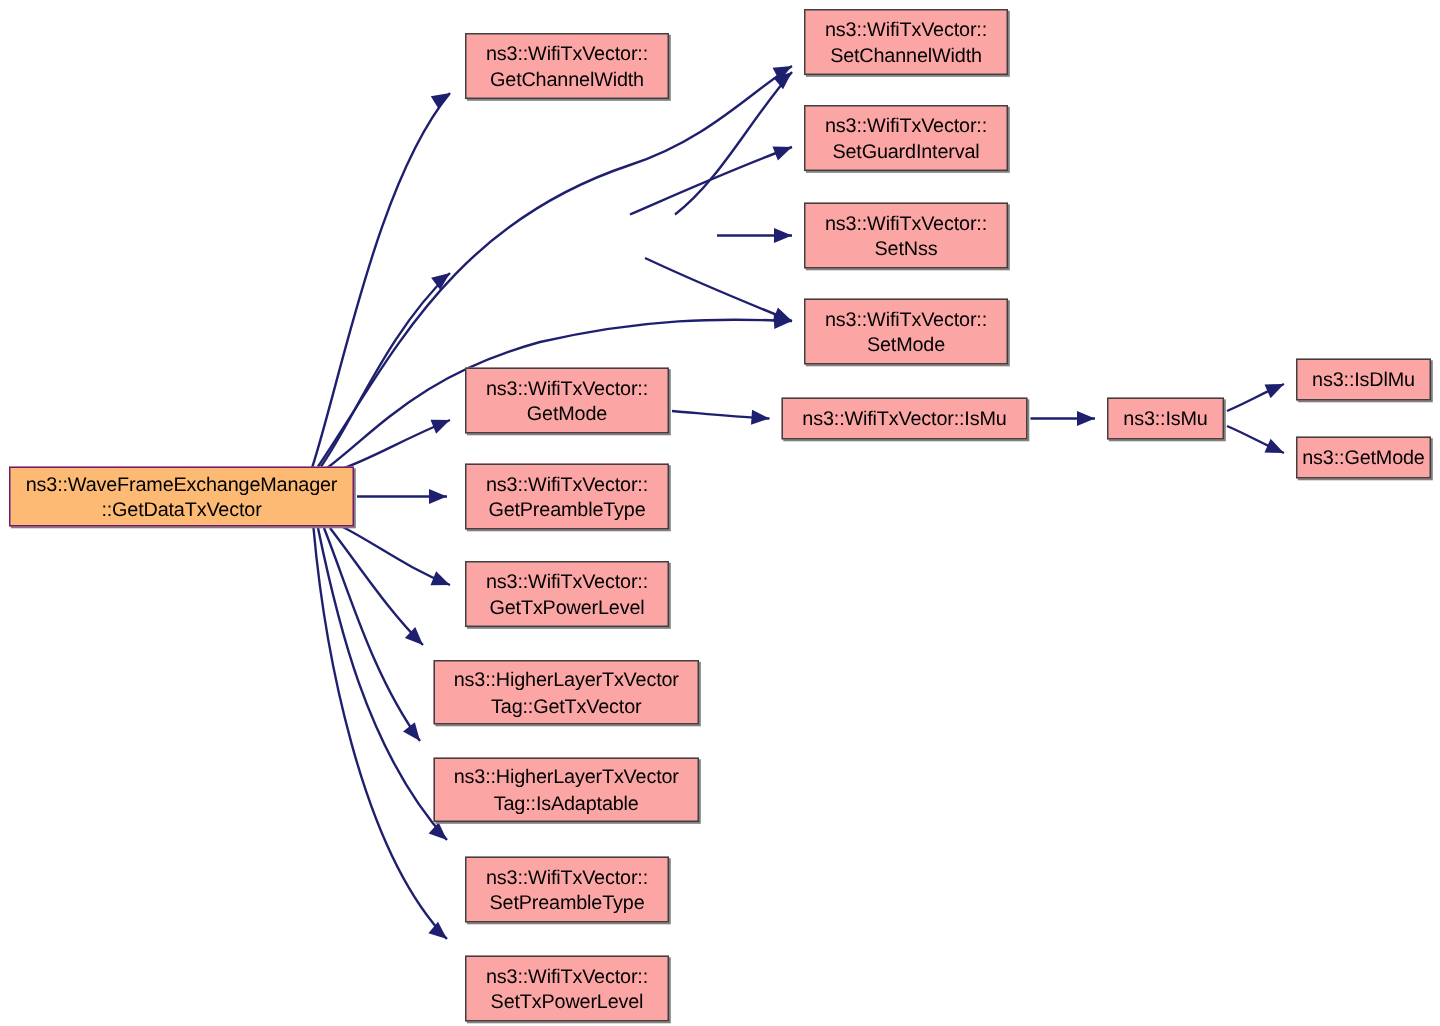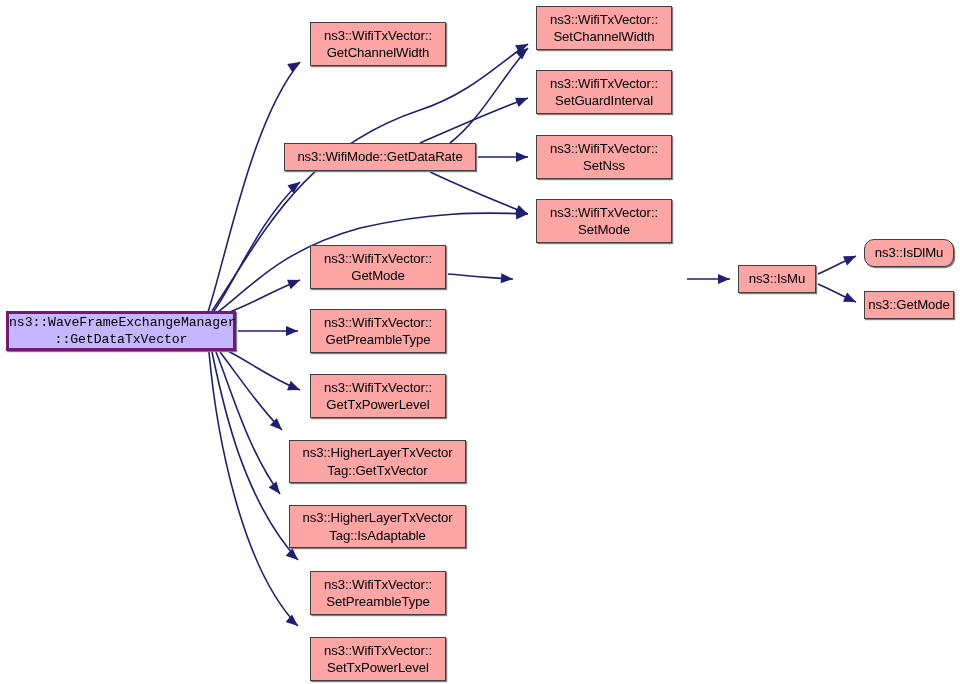--- a/index.html
+++ b/index.html
@@ -35,23 +35,22 @@
     align-items: center;
     justify-content: center;
     text-align: center;
     color: #000000;
     font-size: 13.2px;
     line-height: 1.30;
     letter-spacing: -0.1px;
     z-index: 2;
   }
   .node.focus {
-    background: #c4b5fd;
-    border: 3px solid #701a75;
-    font-family: Liberation Mono, monospace;
+    background: #fdba74;
+    border: 1px solid #701a75;
   }
   .node .label {
     display: block;
     width: 100%;
     white-space: pre-line;
     padding: 0 3px;
   }
 </style>
 </head>
 <body>
@@ -144,39 +143,39 @@
 GetChannelWidth</span>
     </div>
     <div class="node" style="left: 536px; top: 6px; width: 136px; height: 44px;">
       <span class="label">ns3::WifiTxVector::
 SetChannelWidth</span>
     </div>
     <div class="node" style="left: 536px; top: 70px; width: 136px; height: 44px;">
       <span class="label">ns3::WifiTxVector::
 SetGuardInterval</span>
     </div>
-    <div class="node" style="left: 284px; top: 143px; width: 192px; height: 28px;">
-      <span class="label">ns3::WifiMode::GetDataRate</span>
-    </div>
     <div class="node" style="left: 536px; top: 135px; width: 136px; height: 44px;">
       <span class="label">ns3::WifiTxVector::
 SetNss</span>
     </div>
     <div class="node" style="left: 536px; top: 199px; width: 136px; height: 44px;">
       <span class="label">ns3::WifiTxVector::
 SetMode</span>
     </div>
     <div class="node" style="left: 310px; top: 245px; width: 136px; height: 44px;">
       <span class="label">ns3::WifiTxVector::
 GetMode</span>
+    </div>
+    <div class="node" style="left: 521px; top: 265px; width: 164px; height: 28px;">
+      <span class="label">ns3::WifiTxVector::IsMu</span>
     </div>
     <div class="node" style="left: 738px; top: 265px; width: 78px; height: 28px; text-align: center;">
       <span class="label">ns3::IsMu</span>
     </div>
-    <div class="node" style="left: 864px; top: 239px; width: 90px; height: 28px; border-radius: 10px;">
+    <div class="node" style="left: 864px; top: 239px; width: 90px; height: 28px;">
       <span class="label">ns3::IsDlMu</span>
     </div>
     <div class="node" style="left: 864px; top: 291px; width: 90px; height: 28px;">
       <span class="label">ns3::GetMode</span>
     </div>
     <div class="node" style="left: 310px; top: 309px; width: 136px; height: 44px;">
       <span class="label">ns3::WifiTxVector::
 GetPreambleType</span>
     </div>
     <div class="node" style="left: 310px; top: 374px; width: 136px; height: 44px;">

